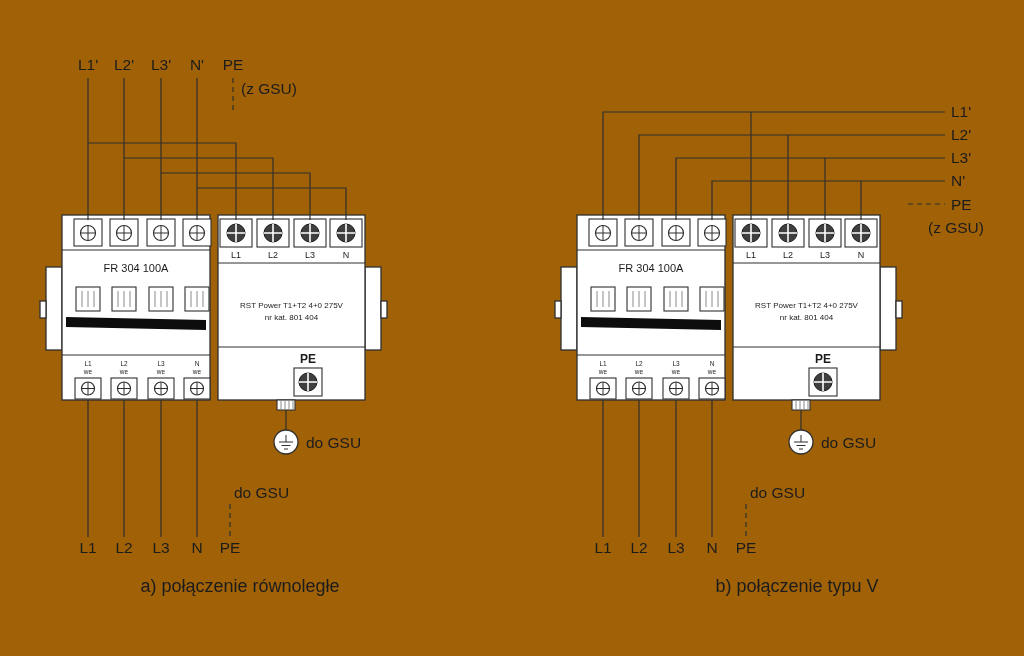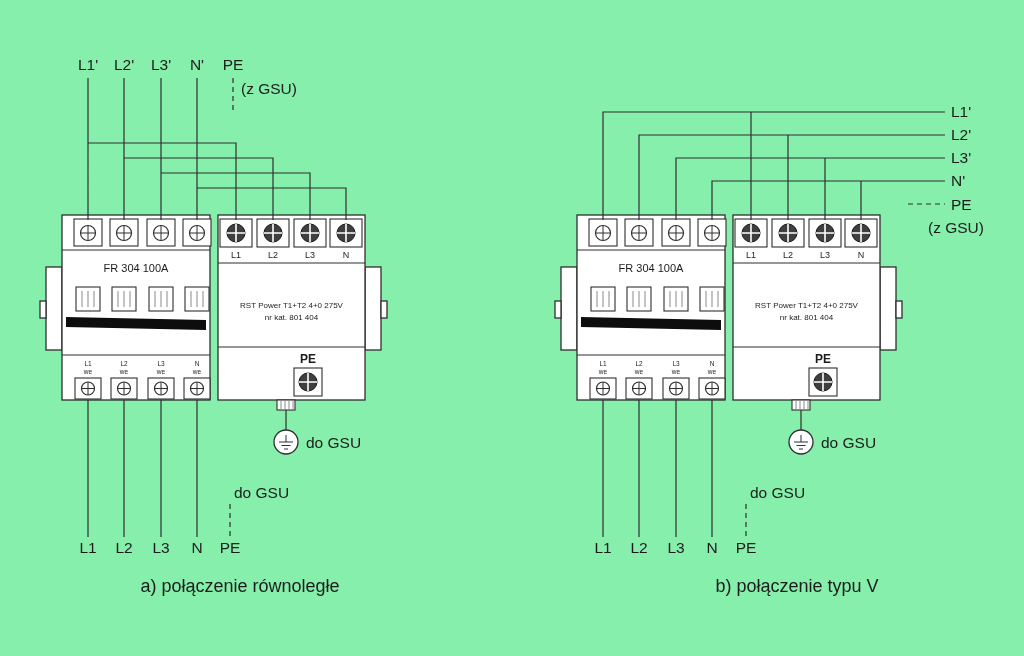--- a/index.html
+++ b/index.html
@@ -1,16 +1,16 @@
 <!DOCTYPE html>
 <html><head>
 <meta charset="utf-8">
 <style>
   html,body{margin:0;padding:0;background:#ffffff;}
-  .stage{width:1024px;height:656px;background:#86efac;position:relative;overflow:hidden;}
+  .stage{width:1024px;height:656px;background:#a16207;position:relative;overflow:hidden;}
   svg text{font-family:"Liberation Sans",sans-serif;fill:#1c1c1c;text-anchor:middle;}
   .as{text-anchor:start;}
   .lbl{font-size:15.5px;}
   .cap{font-size:18px;}
   .model{font-size:11px;}
   .spdtxt{font-size:8px;}
   .term{font-size:9px;}
   .tiny{font-size:6.5px;}
   .pe{font-size:12px;font-weight:bold;}
   .wire{stroke:#2f2f2f;stroke-width:1.2;fill:none;}

